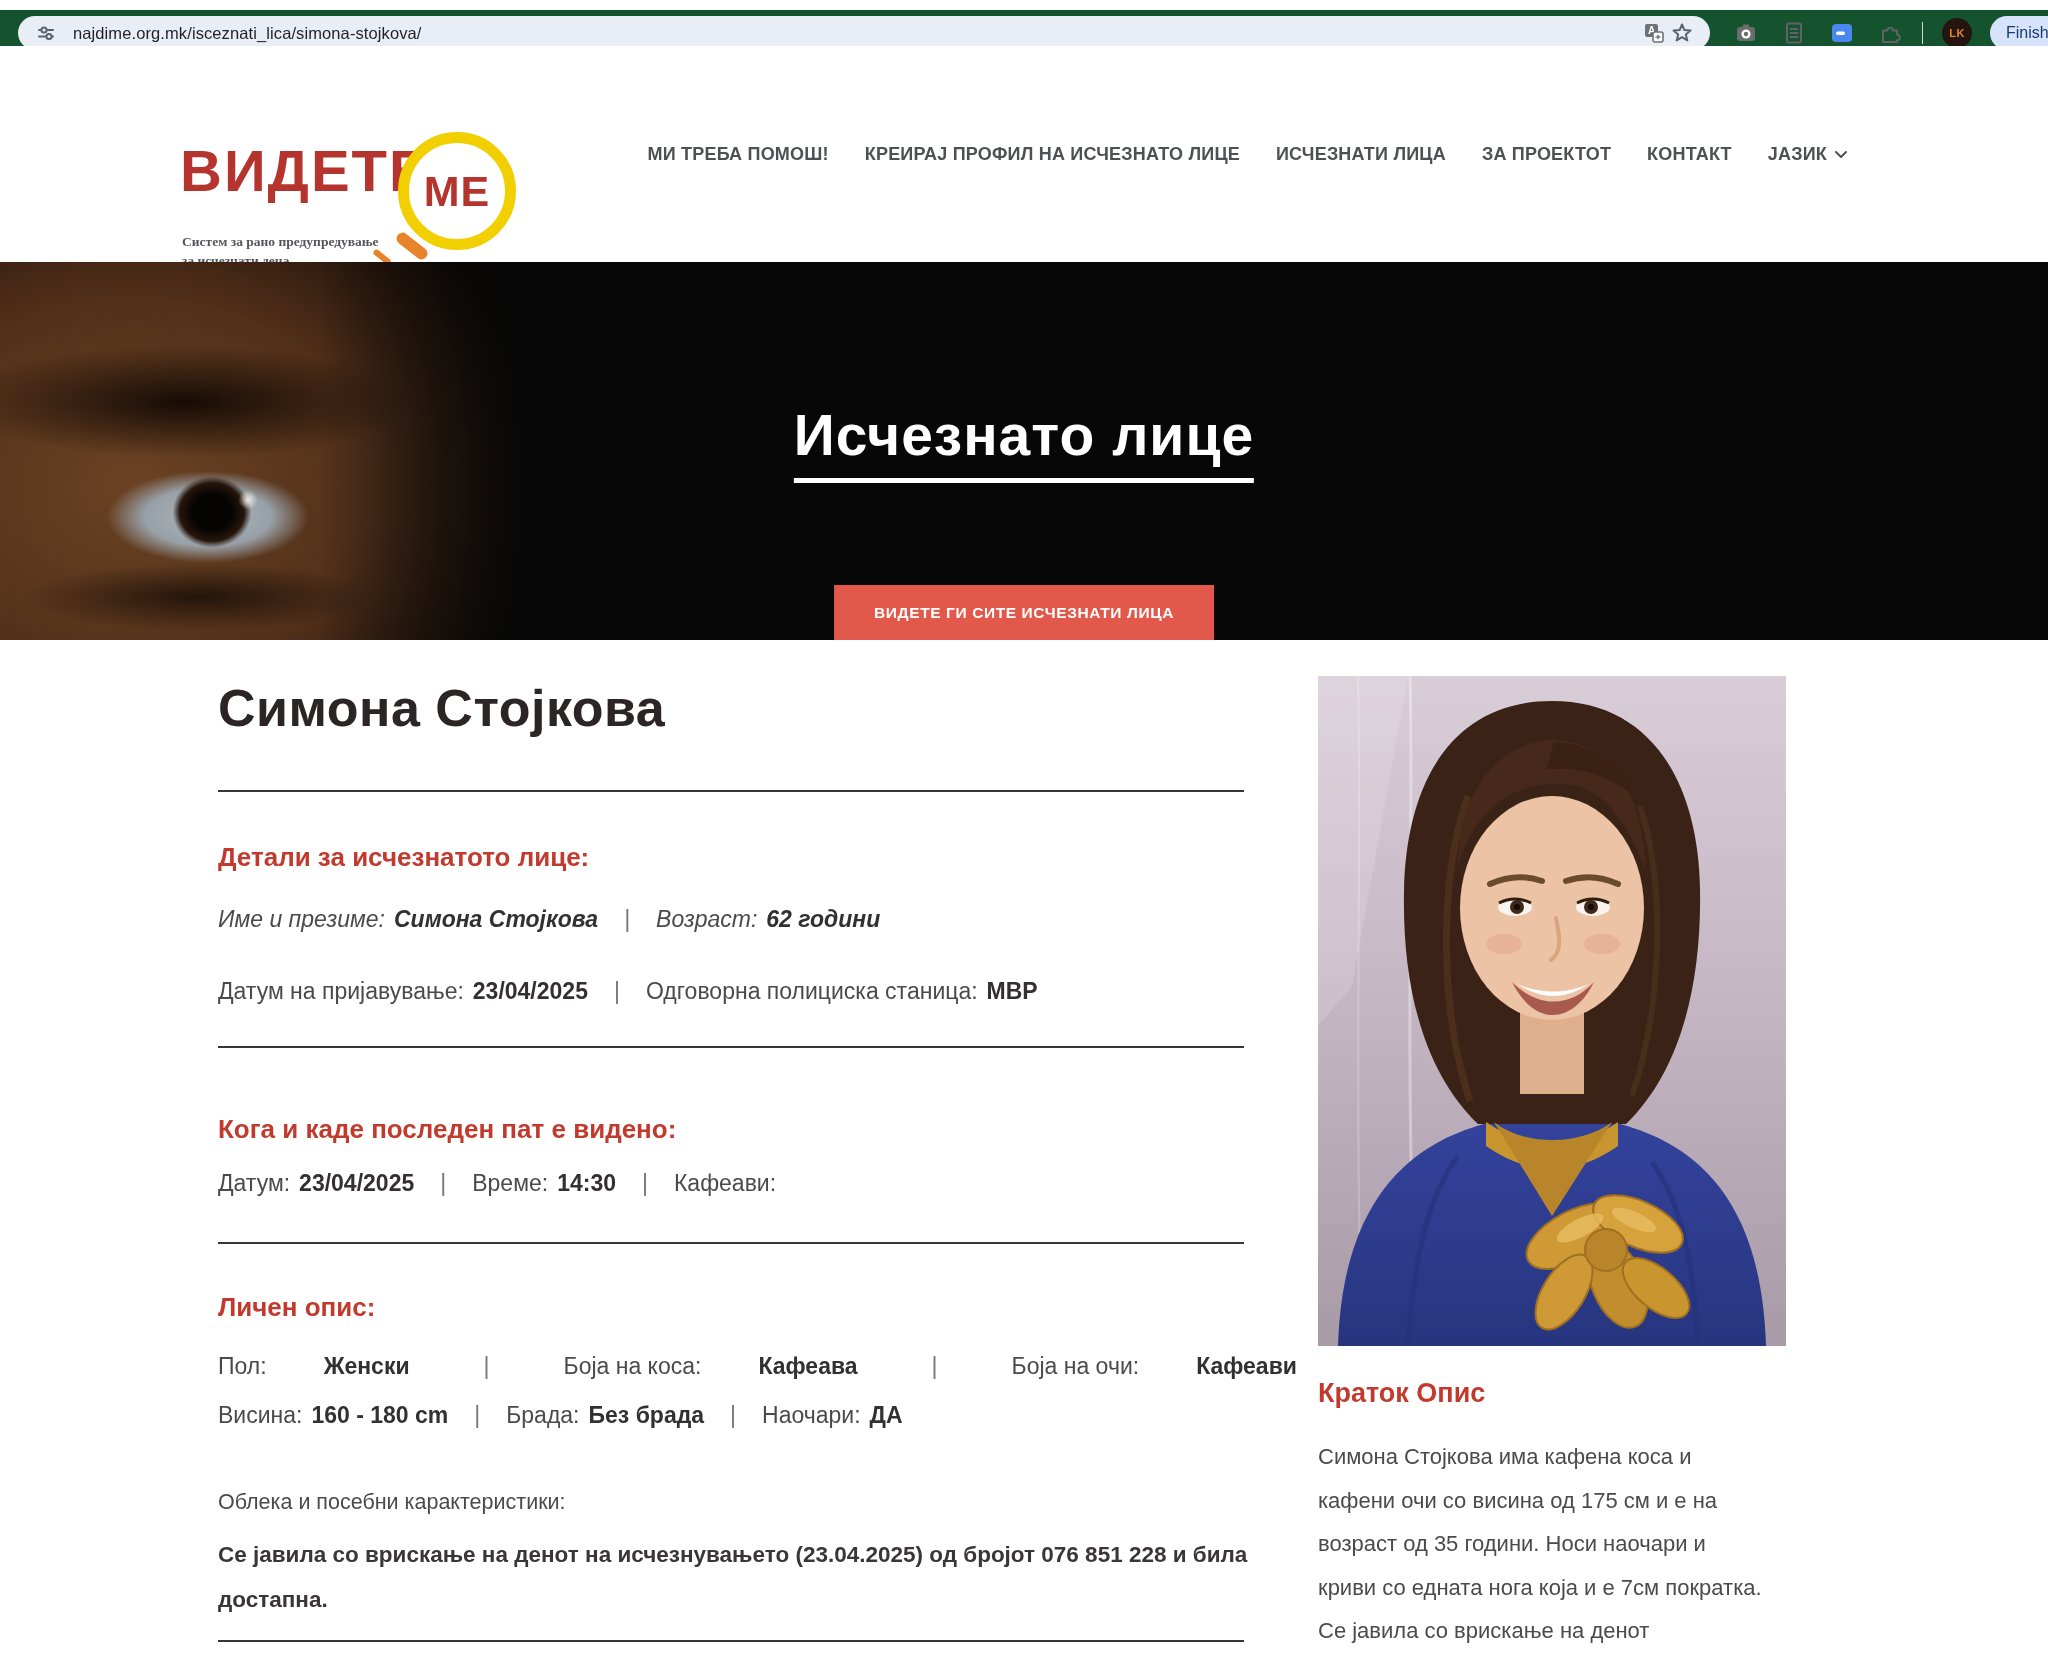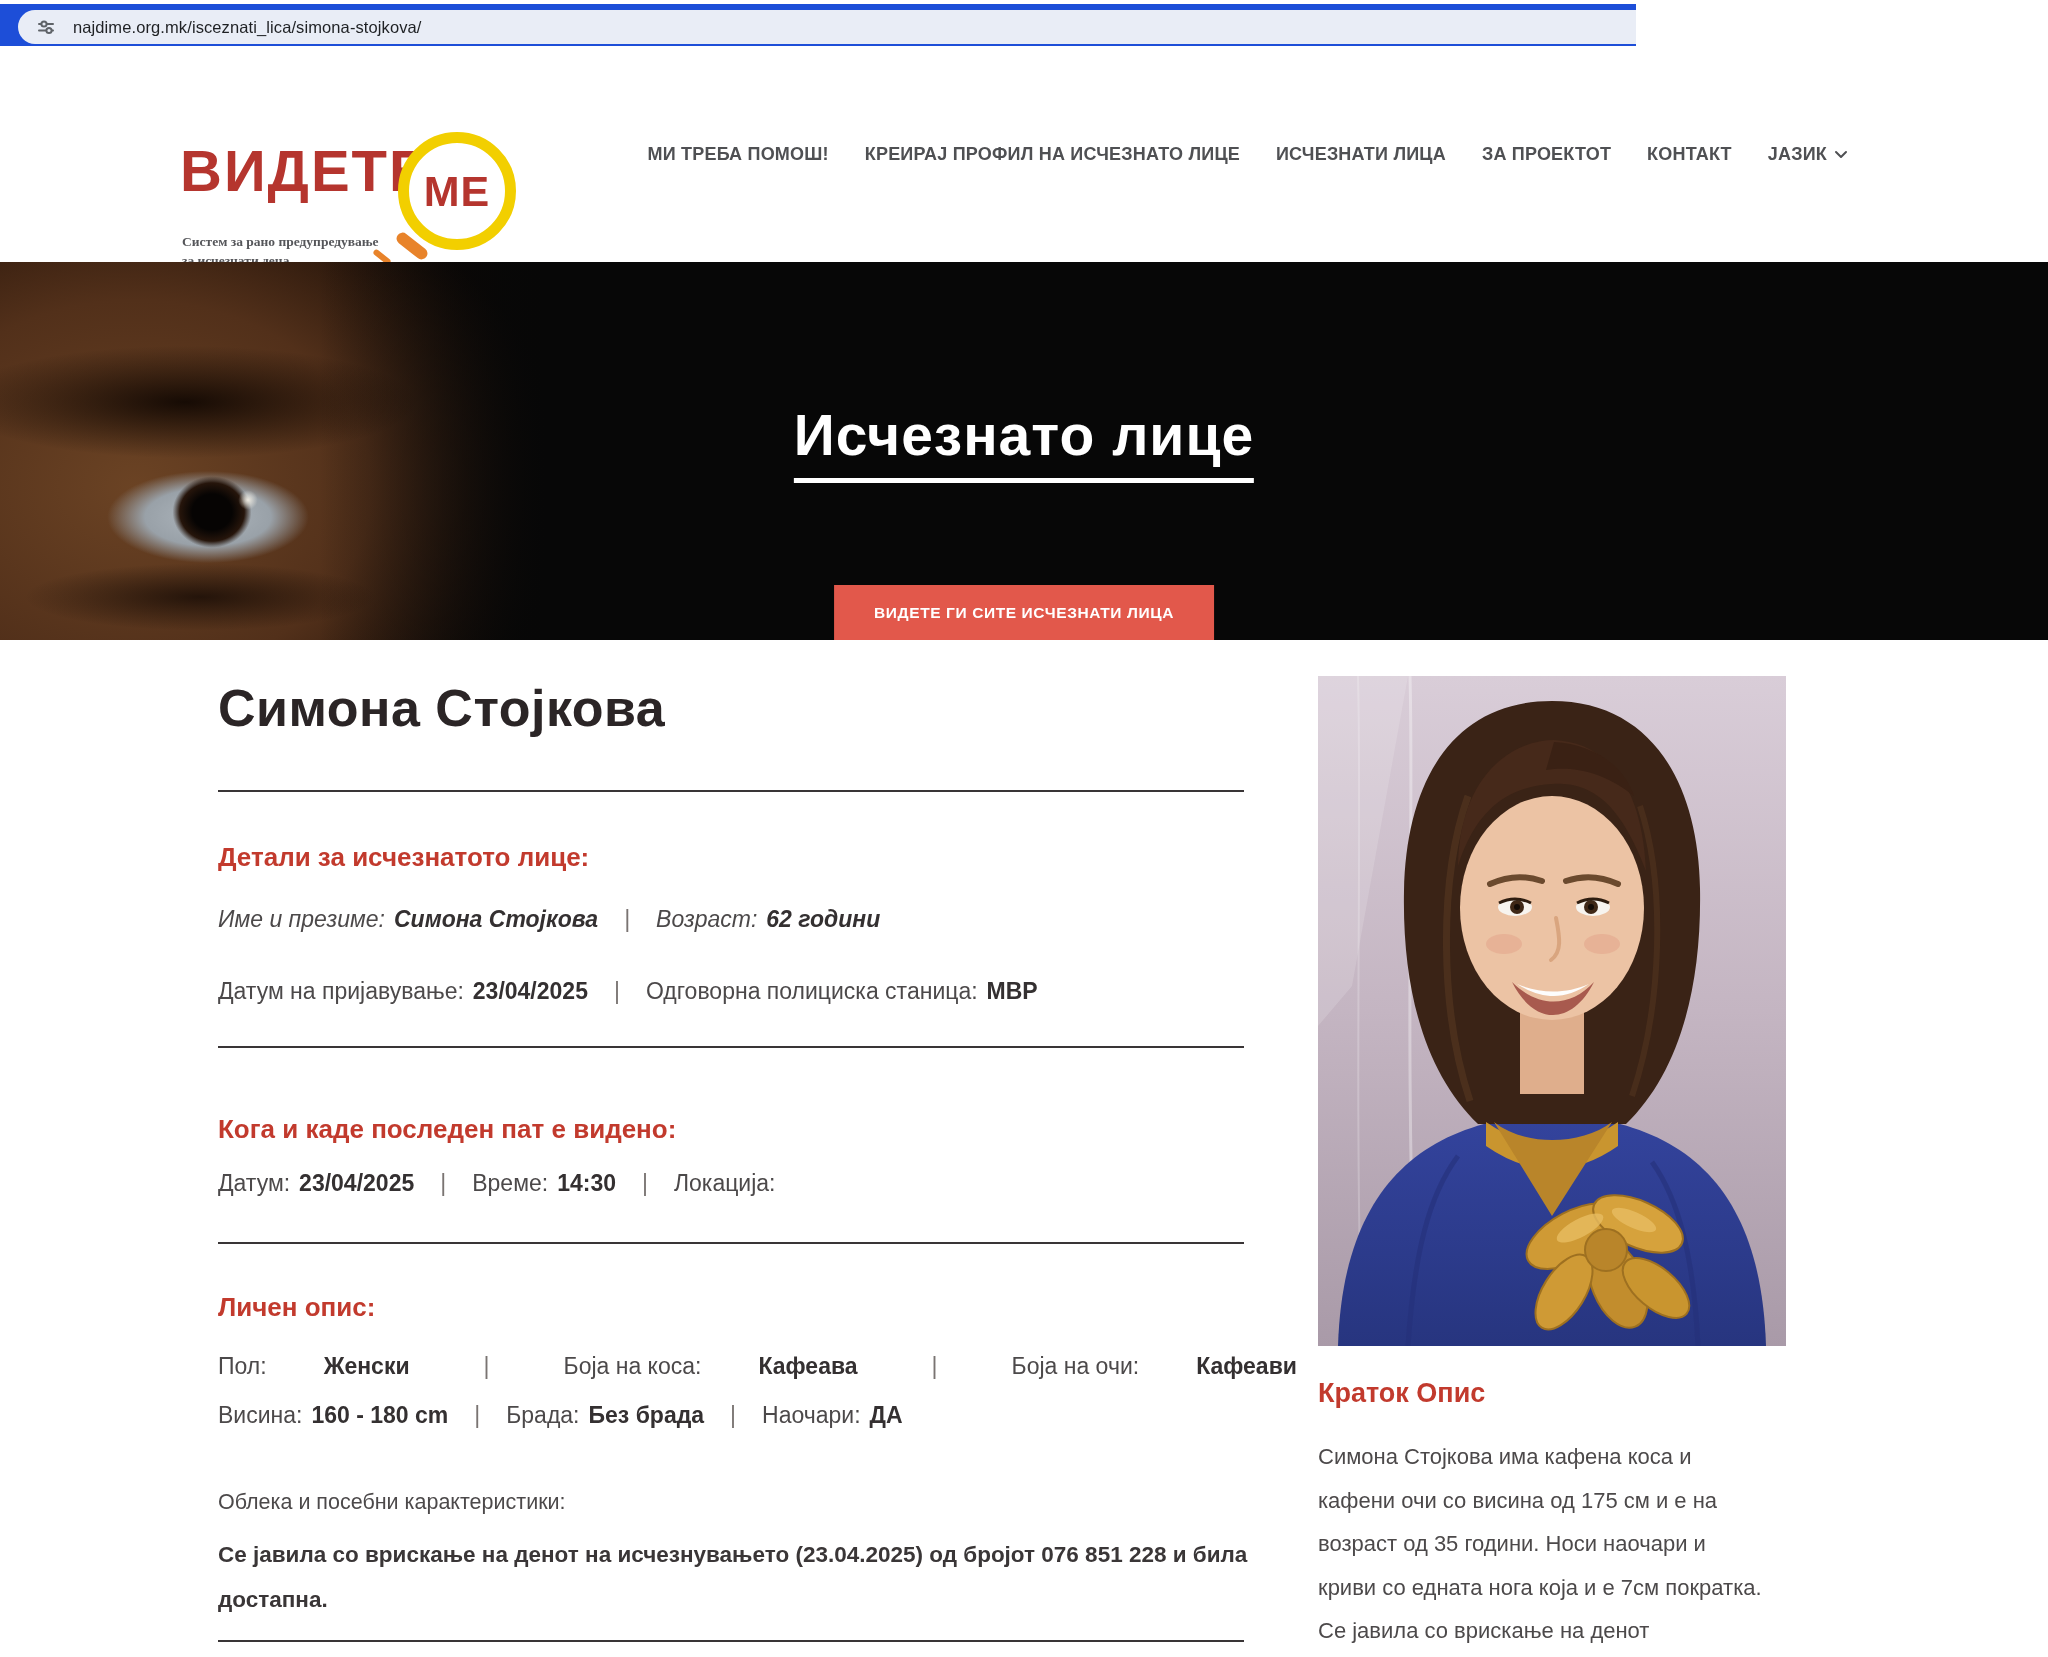--- a/index.html
+++ b/index.html
@@ -1,20 +1,20 @@
 <!DOCTYPE html>
 <html><head>
 <meta charset="utf-8">
 <style>
   html,body{margin:0;padding:0;background:#fff;}
   .page{position:relative;width:2048px;height:1657px;overflow:hidden;background:#fff;
         font-family:"Liberation Sans",sans-serif;-webkit-font-smoothing:antialiased;}
 
   
-  .browser-bar{position:absolute;left:0;top:4px;width:1636px;height:46px;background:#1d4ed8;
+  .browser-bar{position:absolute;left:0;top:10px;width:2048px;height:46px;background:#14532d;
                border-bottom:1px solid #ededed;overflow:hidden;}
   .url-pill{position:absolute;left:18px;top:6px;width:1692px;height:34px;background:#e9edf6;
             border-radius:17px;display:flex;align-items:center;box-sizing:border-box;padding:0 14px;}
   .url-text{margin-left:13px;font-size:16.5px;color:#1f2124;letter-spacing:.1px;white-space:nowrap;}
   .pill-spacer{flex:1;}
   .chrome-icon{display:inline-flex;align-items:center;justify-content:center;width:28px;height:28px;}
   .bar-icon{position:absolute;top:9px;width:28px;height:28px;display:flex;align-items:center;justify-content:center;}
   .bar-sep{position:absolute;left:1922px;top:12px;width:1px;height:22px;background:#d4d7dc;}
   .avatar{position:absolute;left:1942px;top:8px;width:30px;height:30px;border-radius:50%;background:#241510;
           color:#e8832c;font-size:11px;font-weight:700;display:flex;align-items:center;justify-content:center;letter-spacing:.5px;}
@@ -203,21 +203,21 @@
     <div class="abs rule rule2"></div>
 
     <div class="abs red-h h-lastseen">Кога и каде последен пат е видено:</div>
     <div class="abs info-row row-ls">
       <span class="lbl">Датум:</span>
       <span class="val">23/04/2025</span>
       <span class="sep">|</span>
       <span class="lbl">Време:</span>
       <span class="val">14:30</span>
       <span class="sep">|</span>
-      <span class="lbl">Локација:</span>
+      <span class="lbl">Кафеави:</span>
       <span class="val"></span>
     </div>
 
     <div class="abs rule rule3"></div>
 
     <div class="abs red-h h-personal">Личен опис:</div>
     <div class="abs info-row row-p1">
       <span class="lbl">Пол:</span>
       <span class="val">Женски</span>
       <span class="sep">|</span>

